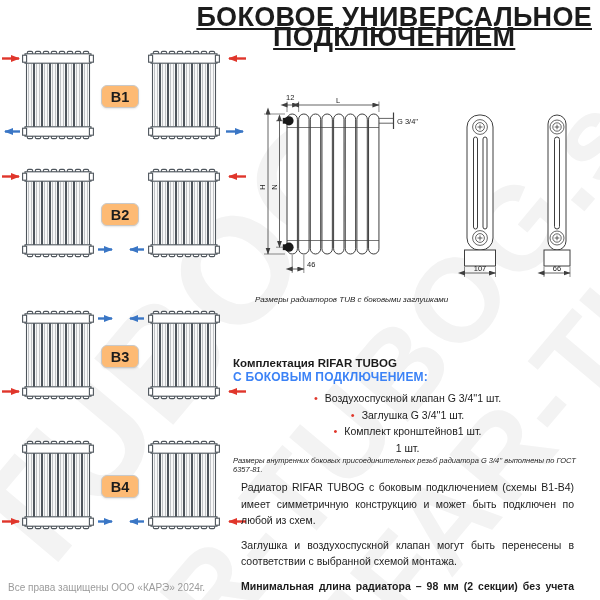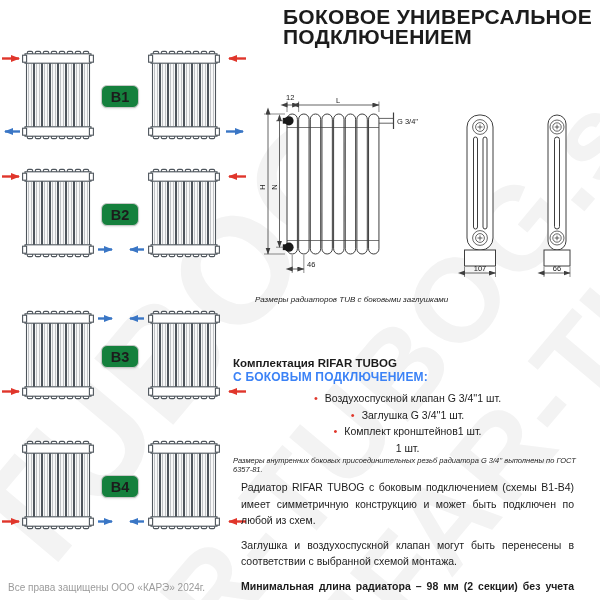--- a/index.html
+++ b/index.html
@@ -5,28 +5,28 @@
   html,body{margin:0;padding:0;background:#fff;}
   .page{position:relative;width:600px;height:600px;background:#fff;overflow:hidden;
         font-family:"Liberation Sans",sans-serif;color:#1c1c1c;}
   
   .wm{position:absolute;font-weight:800;color:#f3f3f3;white-space:nowrap;
       transform:rotate(-50deg);transform-origin:0 0;z-index:0;letter-spacing:2px;}
   .wm1{font-size:150px;left:-70px;top:500px;}
   .wm2{font-size:118px;left:245px;top:655px;}
   .wm3{font-size:118px;left:-45px;top:792px;}
   
-  .title{position:absolute;top:7px;right:8px;text-align:left;font-weight:800;
-         font-size:21px;line-height:20px;letter-spacing:.3px;z-index:2;}
+  .title{position:absolute;top:7px;right:8px;text-align:center;font-weight:800;
+         font-size:27px;line-height:20px;letter-spacing:.3px;z-index:2;text-decoration:underline;}
   
   .scheme-row{position:absolute;left:0;width:250px;height:100px;z-index:2;}
   .r1{top:46px}.r2{top:164px}.r3{top:306px}.r4{top:436px}
   .scheme-svg{position:absolute;left:0;top:0;}
   .scheme-label{position:absolute;left:101px;top:39px;width:36px;height:21px;
-      border:1.5px solid #c9c9c9;border-radius:6px;background:#15803d;
+      border:1.5px solid #c9c9c9;border-radius:6px;background:#fdba74;
       display:flex;align-items:center;justify-content:center;
       font-weight:800;font-size:14.5px;box-shadow:0 1px 2px rgba(0,0,0,.10);}
   .arr{stroke-width:2.4;fill:none;}
   .arr-r{stroke:#e0362b;}
   .arr-b{stroke:#3a76c5;}
   
   .dim-fig{position:absolute;left:252px;top:92px;z-index:2;}
   .dim-caption{font-style:italic;font-size:8px;color:#222;margin-top:13px;padding-left:3px;
                white-space:nowrap;}
   .sideviews{position:absolute;left:433px;top:95px;z-index:2;}

